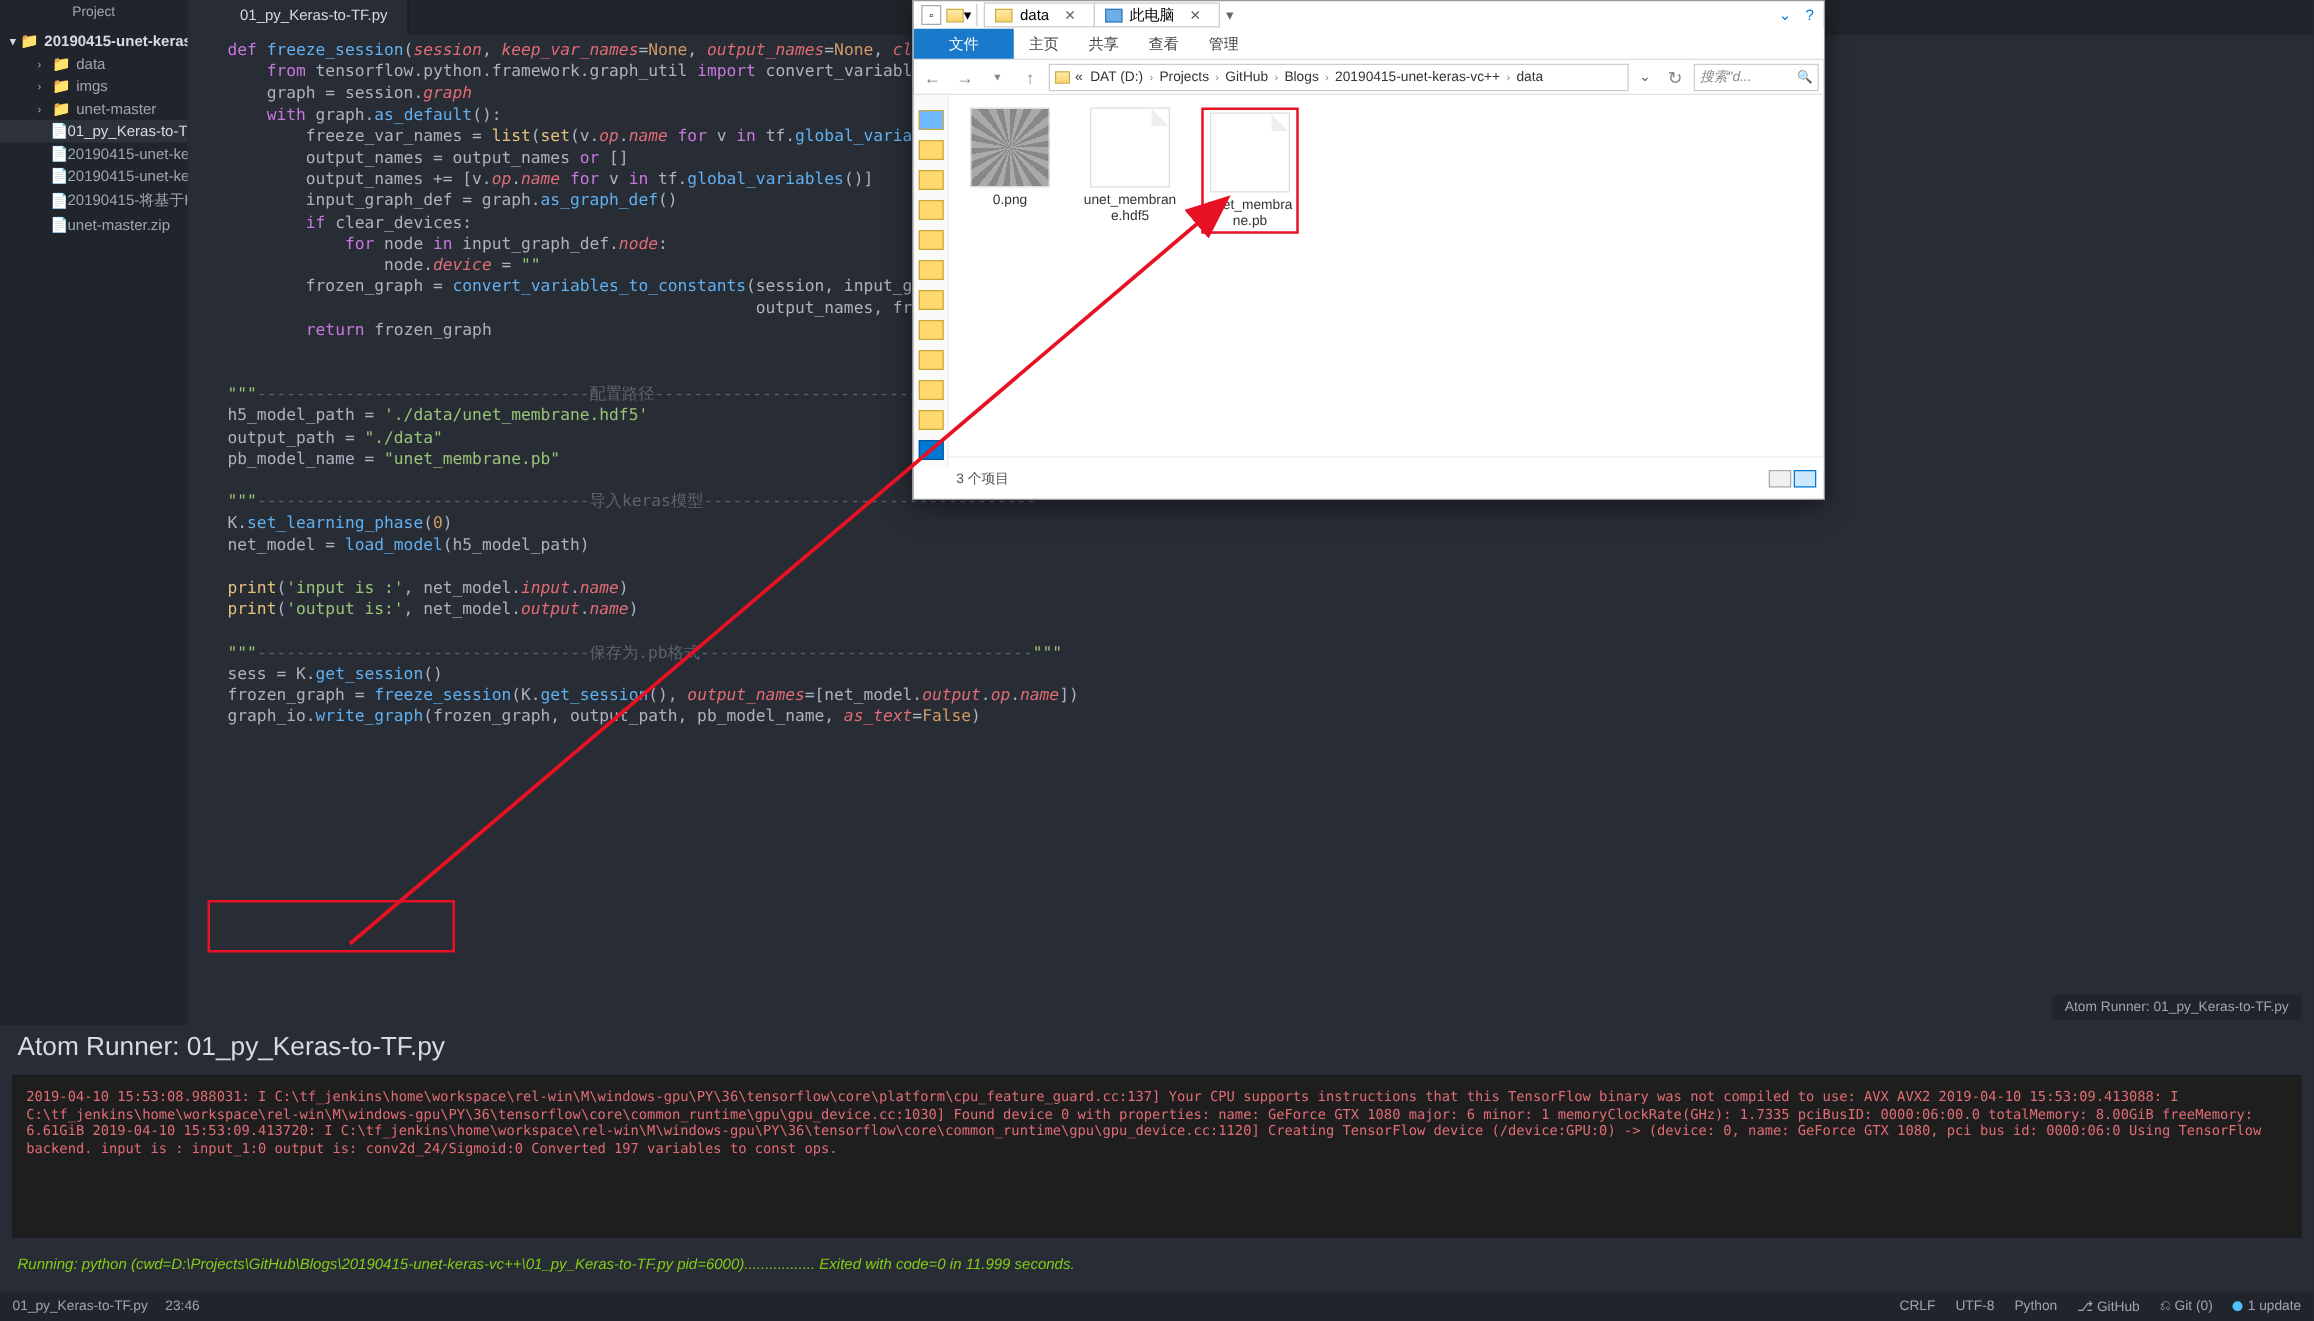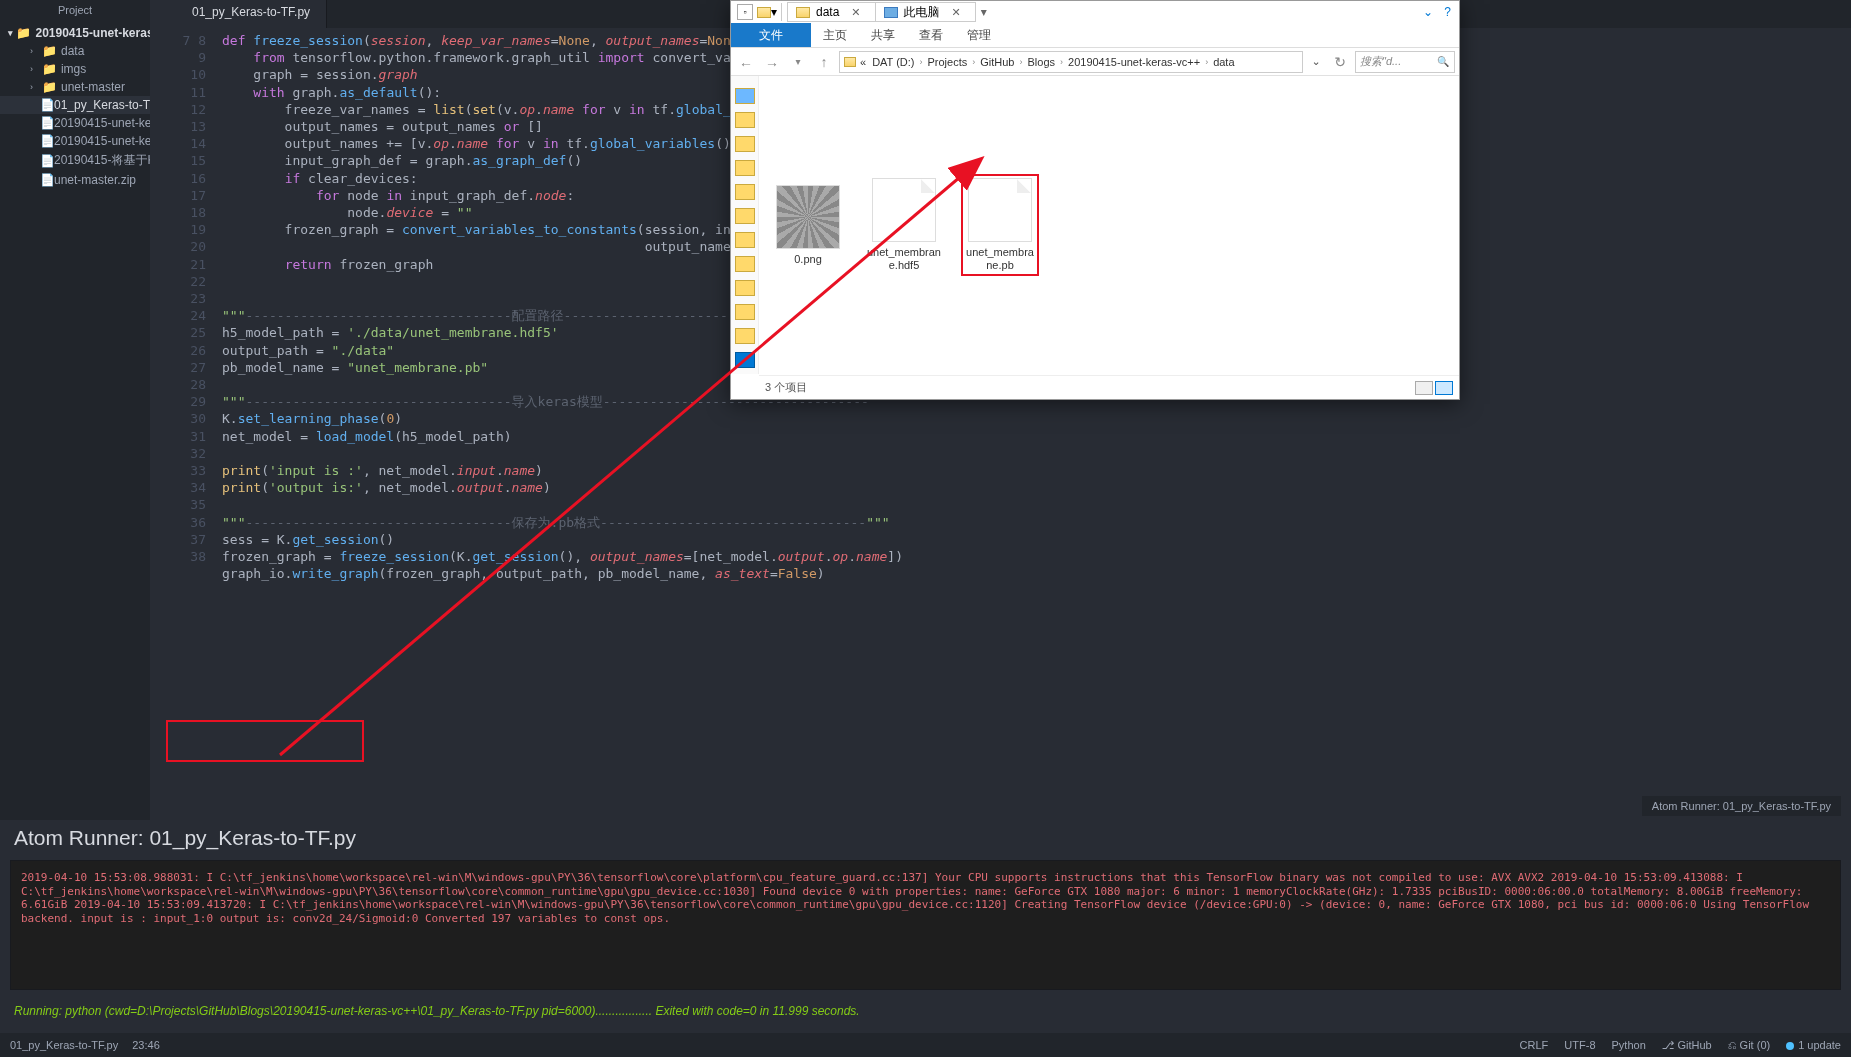--- a/index.html
+++ b/index.html
@@ -59,29 +59,29 @@
 .crumb { color:#333; padding:0 2px; }
 .csep { color:#888; padding:0 1px; font-size:9px;}
 .addr-drop{ width:18px; color:#555; text-align:center; cursor:pointer;}
 .search-box { width:100px; border:1px solid #ccc; height:22px; padding:0 4px; color:#888; font-style:italic; display:flex; align-items:center;}
 .search-box::after{ content:'🔍'; margin-left:auto; font-style:normal; font-size:10px;}
 .exp-body { display:flex; height:298px; }
 .exp-nav { width:28px; background:#fafafa; border-right:1px solid #eee; padding-top:4px;}
 .nav-icon{ width:20px; height:16px; margin:8px auto; background:#ffd96b; border:1px solid #caa93e;}
 .nav-icon.star{ background:#6db8ff;}
 .nav-icon.cloud{ background:#0078d4; border-color:#005a9e;}
-.exp-files { flex:1; padding:10px; display:flex; gap:18px; align-items:center; position:relative;}
+.exp-files { flex:1; padding:10px; display:flex; gap:18px; align-items:flex-start; position:relative;}
 .file-item { width:78px; text-align:center; cursor:pointer; }
 .file-item.sel { border:2px solid #e81123; padding:2px; }
 .thumb { width:64px; height:64px; margin:0 auto 4px; background:#fff; border:1px solid #ddd; display:flex; align-items:center; justify-content:center; font-size:9px; color:#888;}
 .thumb.img { background:repeating-conic-gradient(#888 0 10deg,#aaa 10deg 20deg); }
 .thumb.filei { background:#fff; position:relative;}
 .thumb.filei::before{ content:''; position:absolute; top:0; right:0; width:14px; height:14px; background:#eee; clip-path:polygon(0 0,100% 100%,0 100%);}
 .fname { font-size:11px; color:#333; line-height:1.15; word-break:break-all;}
-.exp-status { position:absolute; bottom:0; left:28px; right:0; height:24px; border-top:1px solid #eee; padding:4px 6px; font-size:11px; color:#555; display:flex; align-items:center; justify-content:space-between;}
+.exp-status { position:absolute; bottom:0; left:28px; right:0; height:34px; border-top:1px solid #eee; padding:4px 6px; font-size:11px; color:#555; display:flex; align-items:center; justify-content:space-between;}
 .view-icons { display:flex; gap:2px;}
 .vi { width:18px; height:14px; border:1px solid #aaa; background:#f0f0f0;}
 .vi.sel { background:#cce8ff; border-color:#0078d4;}
 .cog { position:absolute; top:4px; right:26px; color:#0078d4; cursor:pointer;}
 .helpq { position:absolute; top:4px; right:8px; color:#0078d4; cursor:pointer;}
 
 
 .arrow-svg { position:absolute; top:0; left:0; pointer-events:none; z-index:5000; }
 .red-box { position:absolute; border:2px solid #e81123; z-index:4000; pointer-events:none; }
 </style>
@@ -132,53 +132,20 @@
           <span class="fi">📄</span>
           <span>unet-master.zip</span>
         </div>
     </div>
   </div>
   <div class="main">
     <div class="tabs">
       <div class="tab active">01_py_Keras-to-TF.py</div>
     </div>
     <div class="code">
-      <div class="gutter" id="gutter">7
-8
-9
-10
-11
-12
-13
-14
-15
-16
-17
-18
-19
-20
-21
-22
-23
-24
-25
-26
-27
-28
-29
-30
-31
-32
-33
-34
-35
-36
-37
-38
-</div>
       <div class="source" id="src"><span class="kw">def</span> <span class="fn">freeze_session</span>(<span class="nm">session</span>, <span class="nm">keep_var_names</span>=<span class="const">None</span>, <span class="nm">output_names</span>=<span class="const">None</span>, <span class="nm">clear_dev</span>
     <span class="kw">from</span> tensorflow.python.framework.graph_util <span class="kw">import</span> convert_variables_to_c
     graph = session.<span class="nm">graph</span>
     <span class="kw">with</span> graph.<span class="fn">as_default</span>():
         freeze_var_names = <span class="bi">list</span>(<span class="bi">set</span>(v.<span class="nm">op</span>.<span class="nm">name</span> <span class="kw">for</span> v <span class="kw">in</span> tf.<span class="fn">global_variables</span>())
         output_names = output_names <span class="kw">or</span> []
         output_names += [v.<span class="nm">op</span>.<span class="nm">name</span> <span class="kw">for</span> v <span class="kw">in</span> tf.<span class="fn">global_variables</span>()]
         input_graph_def = graph.<span class="fn">as_graph_def</span>()
         <span class="kw">if</span> clear_devices:
             <span class="kw">for</span> node <span class="kw">in</span> input_graph_def.<span class="nm">node</span>:

